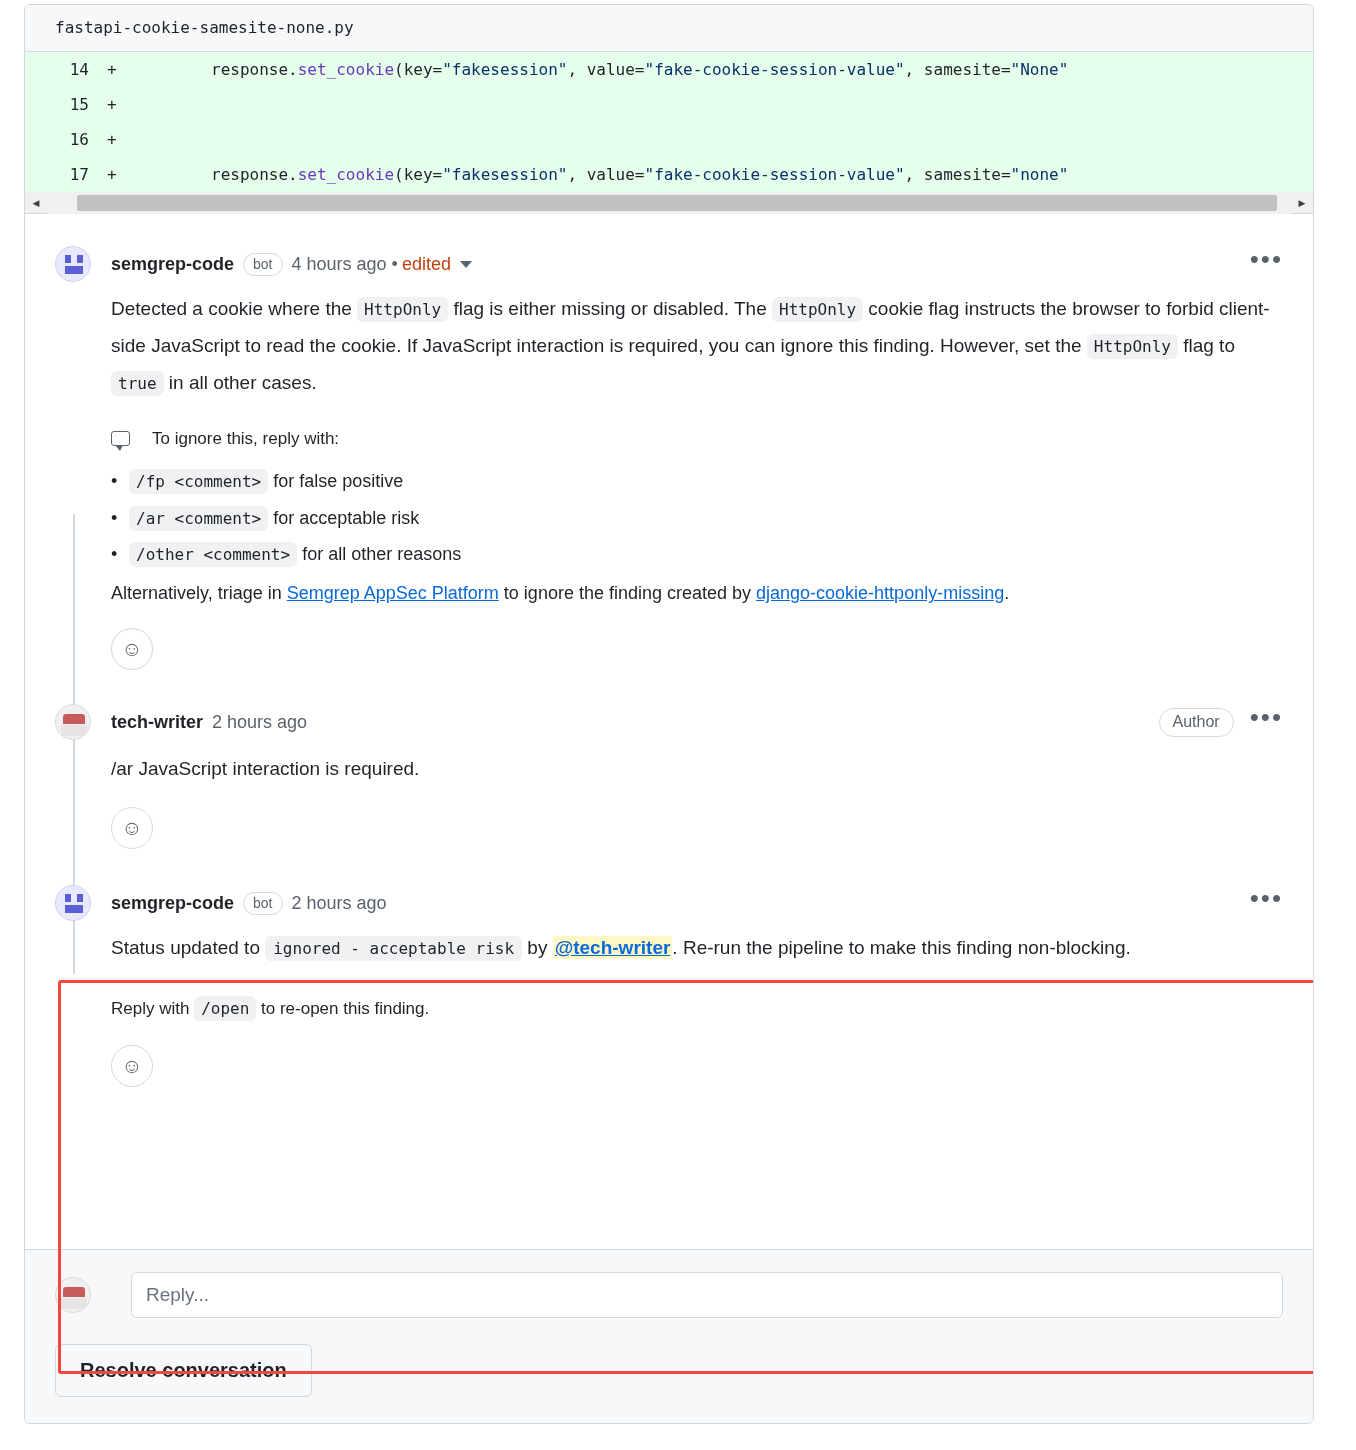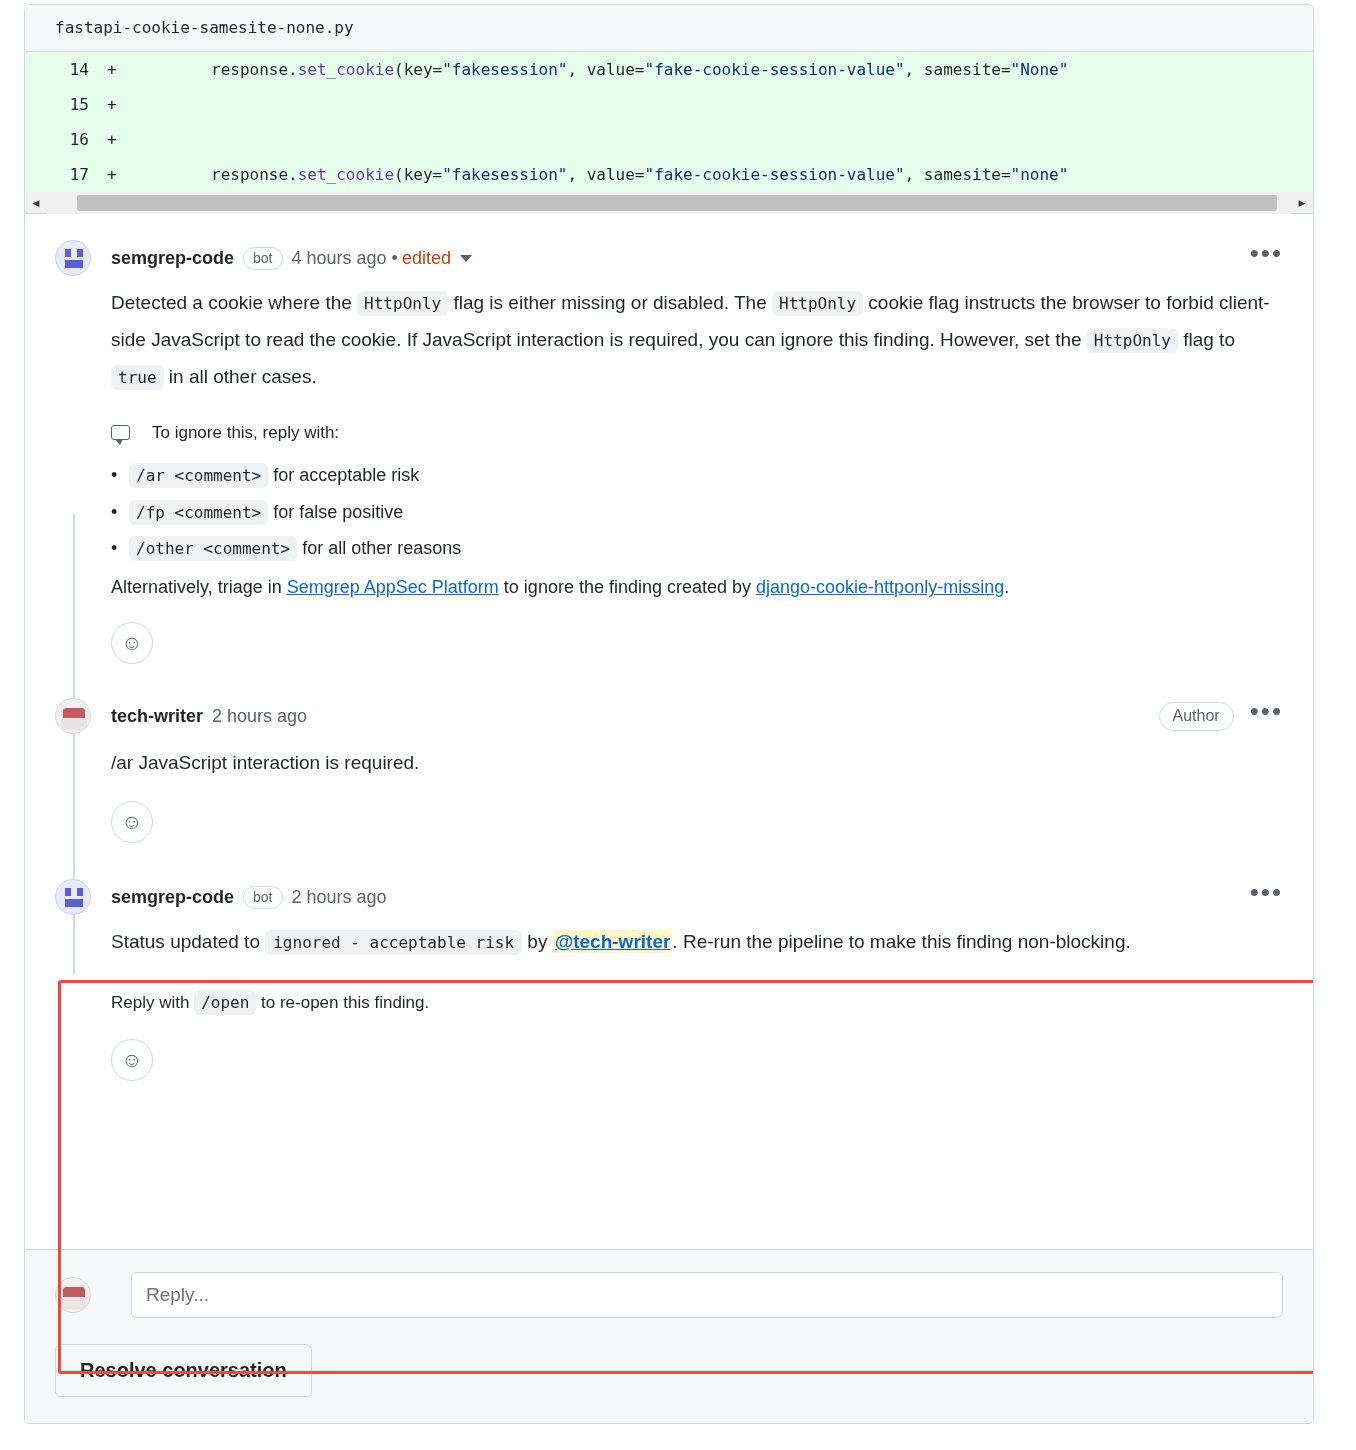--- a/index.html
+++ b/index.html
@@ -84,21 +84,21 @@
   .hs-thumb {
     position: absolute; left: 30px; top: 3px;
     width: 1200px; height: 16px;
     background: #c1c1c1;
     border-radius: 2px;
   }
   
   .comments { flex: 1; position: relative; }
   .comment {
     position: relative;
-    padding: 2px 30px 0 30px;
+    padding: 8px 30px 0 30px;
   }
   .c-head {
     display: flex;
     align-items: center;
     padding-top: 24px;
     position: relative;
   }
   .avatar {
     width: 36px; height: 36px;
     border-radius: 50%;
@@ -421,22 +421,22 @@
         <div class="c-body" style="margin-top:8px;">
           <span>Detected a cookie where the </span><code class="inline">HttpOnly</code><span> flag is either missing or disabled. The </span><code class="inline">HttpOnly</code><span> cookie flag instructs the browser to forbid client-side JavaScript to read the cookie. If JavaScript interaction is required, you can ignore this finding. However, set the </span><code class="inline">HttpOnly</code><span> flag to </span><code class="inline">true</code><span> in all other cases.</span>
         </div>
 
         <div class="c-body" style="padding-top:0;">
           <div class="sub-note">
             <span class="speech-icon"></span>
             <span>To ignore this, reply with:</span>
           </div>
           <ul class="reply-list">
+            <li><code class="inline">/fp &lt;comment&gt;</code><span> for false positive</span></li>
             <li><code class="inline">/ar &lt;comment&gt;</code><span> for acceptable risk</span></li>
-            <li><code class="inline">/fp &lt;comment&gt;</code><span> for false positive</span></li>
             <li><code class="inline">/other &lt;comment&gt;</code><span> for all other reasons</span></li>
           </ul>
           <div class="alt-line">
             <span>Alternatively, triage in </span><a class="link" href="#">Semgrep AppSec Platform</a><span> to ignore the finding created by </span><a class="link" href="#">django-cookie-httponly-missing</a><span>.</span>
           </div>
         </div>
 
 
         <div class="emoji-btn">☺</div>
       </div>

